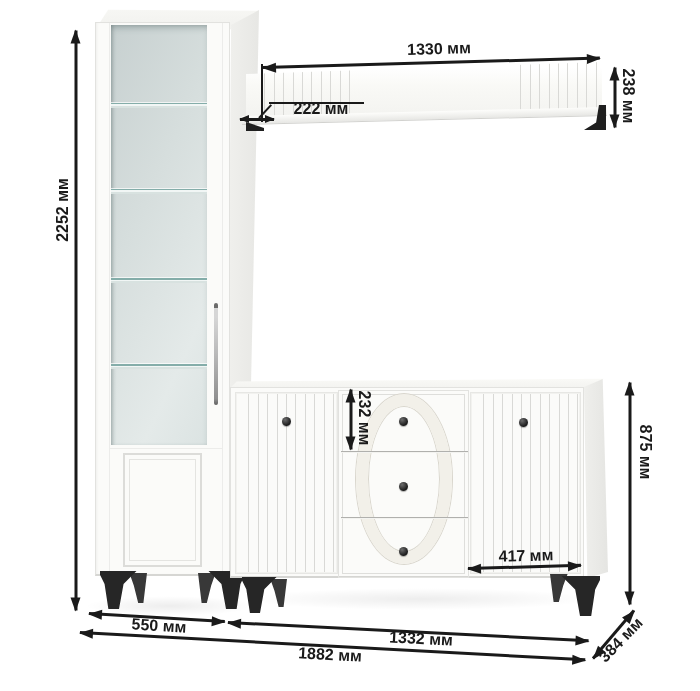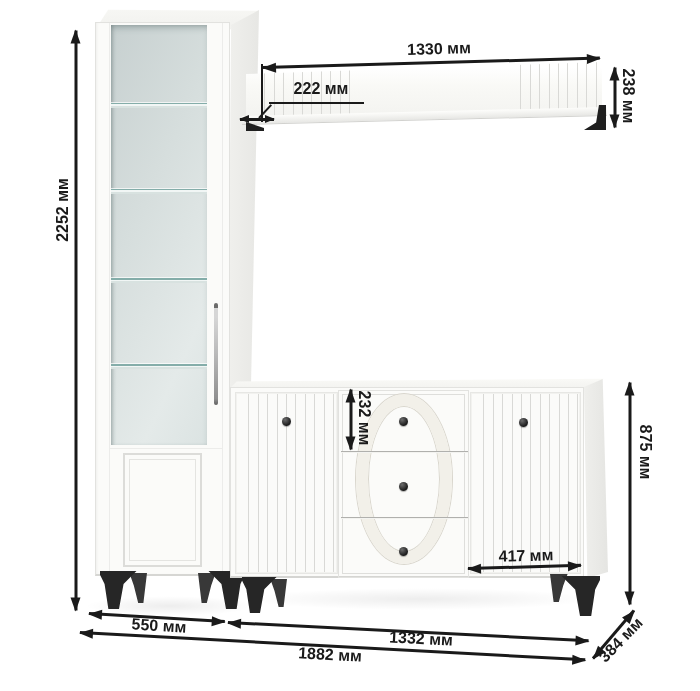--- a/index.html
+++ b/index.html
@@ -188,21 +188,21 @@
       <i class="a al"></i>
       <i class="a ar"></i>
     </div>
   <div class="dim" style="left:593px;top:657px;width:63px;--r:-49.5deg;">
       <i class="a al"></i>
       <i class="a ar"></i>
     </div>
 
   <span class="dlab" style="left:63px;top:210px;--r:-90deg;">2252 мм</span>
   <span class="dlab" style="left:439px;top:49px;--r:-1.6deg;">1330 мм</span>
-  <span class="dlab" style="left:321px;top:89px;">222 мм</span>
+  <span class="dlab" style="left:321px;top:109px;">222 мм</span>
   <span class="dlab" style="left:628px;top:96px;--r:90deg;">238 мм</span>
   <span class="dlab" style="left:364px;top:418px;--r:90deg;">232 мм</span>
   <span class="dlab" style="left:645px;top:452px;--r:90deg;">875 мм</span>
   <span class="dlab" style="left:526px;top:556px;--r:-1.6deg;">417 мм</span>
   <span class="dlab" style="left:159px;top:626px;--r:3.4deg;">550 мм</span>
   <span class="dlab" style="left:421px;top:639px;--r:2.9deg;">1332 мм</span>
   <span class="dlab" style="left:330px;top:655px;--r:3.1deg;">1882 мм</span>
   <span class="dlab" style="left:621px;top:640px;--r:-46deg;">384 мм</span>
 </div>
 

